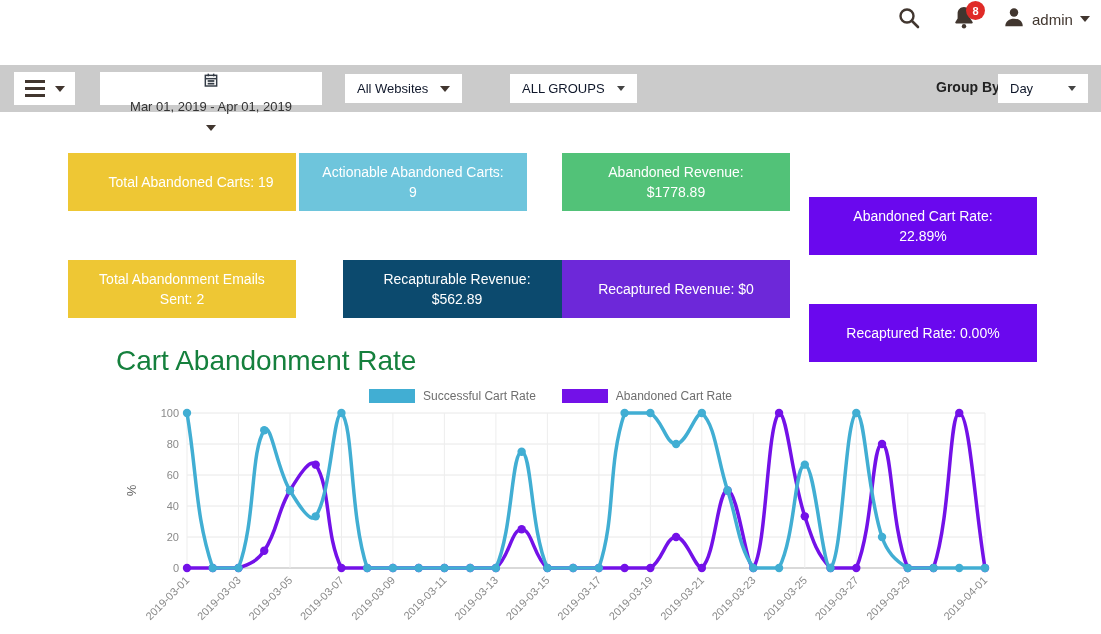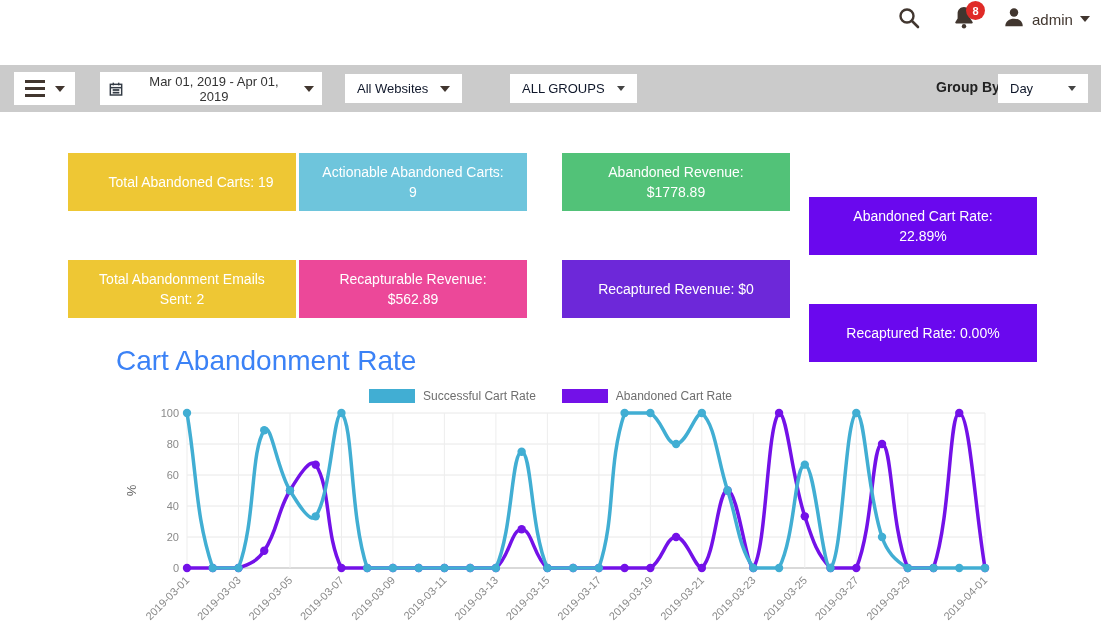--- a/index.html
+++ b/index.html
@@ -25,38 +25,38 @@
   .caret-sm { width:0; height:0; border-left:4px solid transparent; border-right:4px solid transparent; border-top:5px solid #444; display:inline-block; }
   
   .toolbar { position:absolute; top:65px; left:0; width:1101px; height:47px; background:#cbcbcb; }
   .tb-btn {
     position:absolute; background:#fff; border:none; display:flex; align-items:center;
     font-size:13px; color:#333; cursor:pointer; font-family:inherit;
   }
   .hamburger-btn { left:14px; top:7px; width:61px; height:33px; justify-content:center; gap:10px; }
   .bars { display:flex; flex-direction:column; gap:4px; }
   .bars i { width:20px; height:3px; background:#41362f; display:block; }
-  .date-btn { left:100px; top:7px; width:222px; height:33px; padding:0 8px; gap:11px; }
+  .date-btn { left:100px; top:7px; width:222px; height:33px; padding:0 8px; gap:11px;flex-direction:column; }
   .select-box {
     position:absolute; top:9px; height:29px; background:#fff; display:flex; align-items:center;
     justify-content:space-between; font-size:13px; color:#0f172a; padding:0 12px; cursor:pointer;
   }
   .websites-select { left:345px; width:117px; }
   .groups-select  { left:510px; width:127px; }
   .day-select     { left:998px; width:90px; }
   .groupby-label { position:absolute; top:14px; left:936px; font-size:14px; font-weight:bold; color:#222; }
   
   .card {
     position:absolute; width:228px; height:58px; color:#fff; font-size:14px; line-height:1.45;
     display:flex; align-items:center; justify-content:center; text-align:center; padding:0 22px;
   }
   .r1 { top:153px; } .r2 { top:260px; }
   .c1 { left:68px; } .c2 { left:299px; } .c3 { left:562px; } .c4 { left:809px;margin-top:44px; }
   
-  .chart-title { position:absolute; left:116px; top:345px; margin:0; font-size:28px; font-weight:400; color:#3b82f6; }
+  .chart-title { position:absolute; left:116px; top:345px; margin:0; font-size:28px; font-weight:400; color:#15803d; }
   .legend { position:absolute; top:389px; left:0; width:1101px; display:flex; justify-content:center; align-items:center; gap:26px; }
   .legend-item { display:flex; align-items:center; gap:8px; cursor:pointer; }
   .legend-swatch { width:46px; height:14px; display:inline-block; }
   .legend-label { font-size:12px; color:#6e6e6e; }
   #chart-svg { position:absolute; left:120px; top:404px; font-family:"Liberation Sans", sans-serif; }
 </style>
 </head>
 <body>
 
 <div class="header">
@@ -133,21 +133,21 @@
     <span>Day</span>
     <span class="caret-sm"></span>
   </div>
 </div>
 
 <div class="card r1 c1" style="background-color: rgb(238, 199, 52); padding-left: 40px;">Total Abandoned Carts: 19</div>
 <div class="card r1 c2" style="background-color: rgb(110, 197, 220);">Actionable Abandoned Carts: 9</div>
 <div class="card r1 c3" style="background-color: rgb(82, 194, 120);">Abandoned Revenue: $1778.89</div>
 <div class="card r1 c4" style="background-color: rgb(106, 8, 238);">Abandoned Cart Rate: 22.89%</div>
 <div class="card r2 c1" style="background-color: rgb(238, 199, 52);">Total Abandonment Emails Sent: 2</div>
-<div class="card r2 c2" style="background-color: #ec4899;">Recapturable Revenue: $562.89</div>
+<div class="card r2 c2" style="background-color: #0c4a6e; margin-left: 44px;">Recapturable Revenue: $562.89</div>
 <div class="card r2 c3" style="background-color: #6d28d9;">Recaptured Revenue: $0</div>
 <div class="card r2 c4" style="background-color: rgb(106, 8, 238);">Recaptured Rate: 0.00%</div>
 
 <h2 class="chart-title">Cart Abandonment Rate</h2>
 
 <div class="legend">
   <span class="legend-item">
     <span class="legend-swatch" style="background-color: rgb(65, 174, 211);"></span>
     <span class="legend-label">Successful Cart Rate</span>
   </span>

